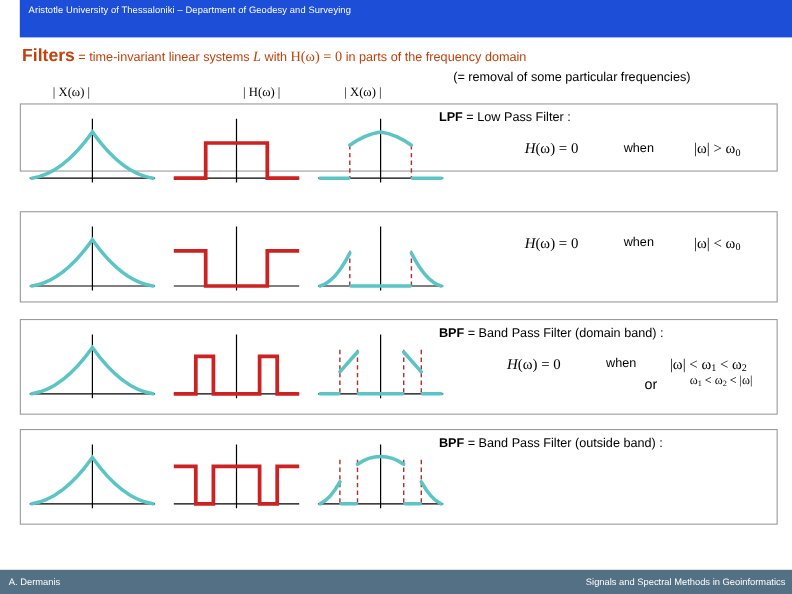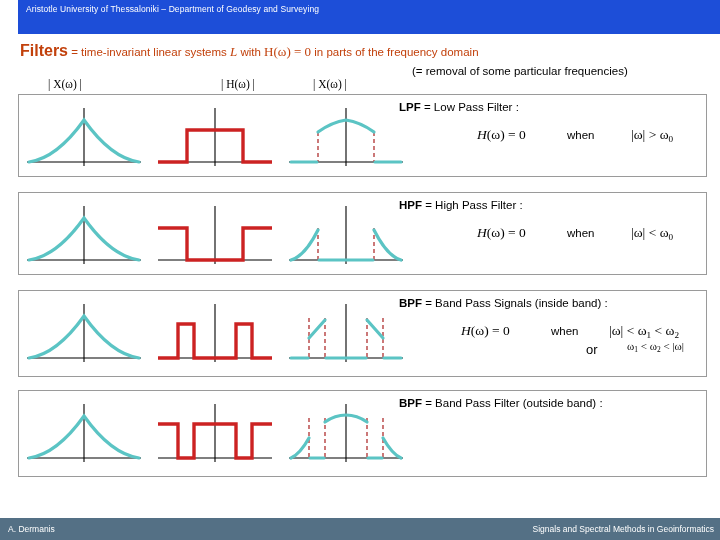--- a/index.html
+++ b/index.html
@@ -99,21 +99,21 @@
 
   
   .row {
     position: absolute;
     left: 18px;
     width: 689px;
     border: 1px solid #9a9a9a;
     box-sizing: border-box;
     background: #ffffff;
   }
-  #row-lpf  { top: 94px;  height: 83px; }
+  #row-lpf  { top: 94px;  height: 62px; }
   #row-hpf  { top: 192px; height: 83px; }
   #row-bpf-in  { top: 290px; height: 87px; }
   #row-bpf-out { top: 390px; height: 87px; }
 
   .plot {
     position: absolute;
     top: 5px;
   }
   .plot.p1 { left: 6px; }
   .plot.p2 { left: 137px; }
@@ -252,23 +252,20 @@
     <line x1="2" y1="62" x2="116" y2="62" stroke="#000" stroke-width="1.1"></line>
     <line x1="59" y1="8" x2="59" y2="66" stroke="#000" stroke-width="1.1"></line>
     <line x1="31" y1="30" x2="31" y2="62" stroke="#B03030" stroke-width="1.3" stroke-dasharray="4,3"></line>
     <line x1="87" y1="30" x2="87" y2="62" stroke="#B03030" stroke-width="1.3" stroke-dasharray="4,3"></line>
     <path d="M4 62 Q 18 58 31 32" fill="none" stroke="#5BC4C4" stroke-width="3.2" stroke-linecap="round"></path>
     <path d="M87 32 Q 100 58 114 62" fill="none" stroke="#5BC4C4" stroke-width="3.2" stroke-linecap="round"></path>
     <line x1="32" y1="62" x2="86" y2="62" stroke="#5BC4C4" stroke-width="3.2" stroke-linecap="round"></line>
   </svg>
 
   <div class="row-text">
-    <div class="rt-title">
-      <b>HPF</b><span> = High Pass Filter :</span>
-    </div>
     <div class="formula">
       <span class="f-eq"><i>H</i>(ω) = 0</span>
       <span class="f-when">when</span>
       <span class="f-cond">|ω| &lt; ω<sub>0</sub></span>
     </div>
   </div>
 </div>
 
 <div class="row" id="row-bpf-in">
 
@@ -293,21 +290,21 @@
     <line x1="96" y1="22" x2="96" y2="62" stroke="#B03030" stroke-width="1.3" stroke-dasharray="4,3"></line>
     <line x1="22" y1="42" x2="38" y2="24" stroke="#5BC4C4" stroke-width="3.2" stroke-linecap="round"></line>
     <line x1="80" y1="24" x2="96" y2="42" stroke="#5BC4C4" stroke-width="3.2" stroke-linecap="round"></line>
     <line x1="4" y1="62" x2="21" y2="62" stroke="#5BC4C4" stroke-width="3.2" stroke-linecap="round"></line>
     <line x1="39" y1="62" x2="79" y2="62" stroke="#5BC4C4" stroke-width="3.2" stroke-linecap="round"></line>
     <line x1="97" y1="62" x2="114" y2="62" stroke="#5BC4C4" stroke-width="3.2" stroke-linecap="round"></line>
   </svg>
 
   <div class="row-text">
     <div class="rt-title">
-      <b>BPF</b><span> = Band Pass Signals (inside band) :</span>
+      <b>BPF</b><span> = Band Pass Filter (domain band) :</span>
     </div>
     <div class="formula">
       <span class="f-eq"><i>H</i>(ω) = 0</span>
       <span class="f-when">when</span>
       <span class="f-cond">|ω| &lt; ω<sub>1</sub> &lt; ω<sub>2</sub></span>
       <span class="f-or">or</span>
       <span class="f-cond2">ω<sub>1</sub> &lt; ω<sub>2</sub> &lt; |ω|</span>
     </div>
   </div>
 </div>

